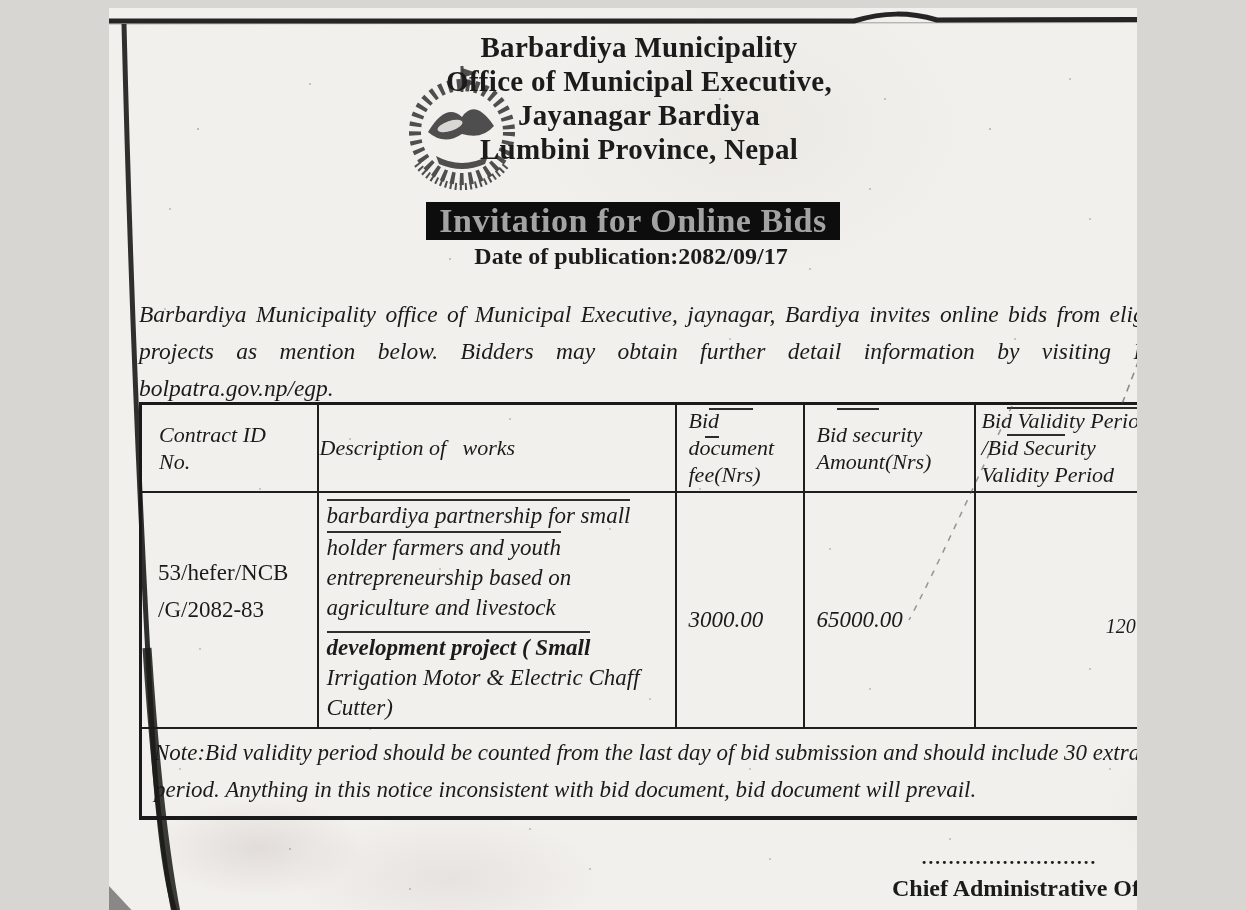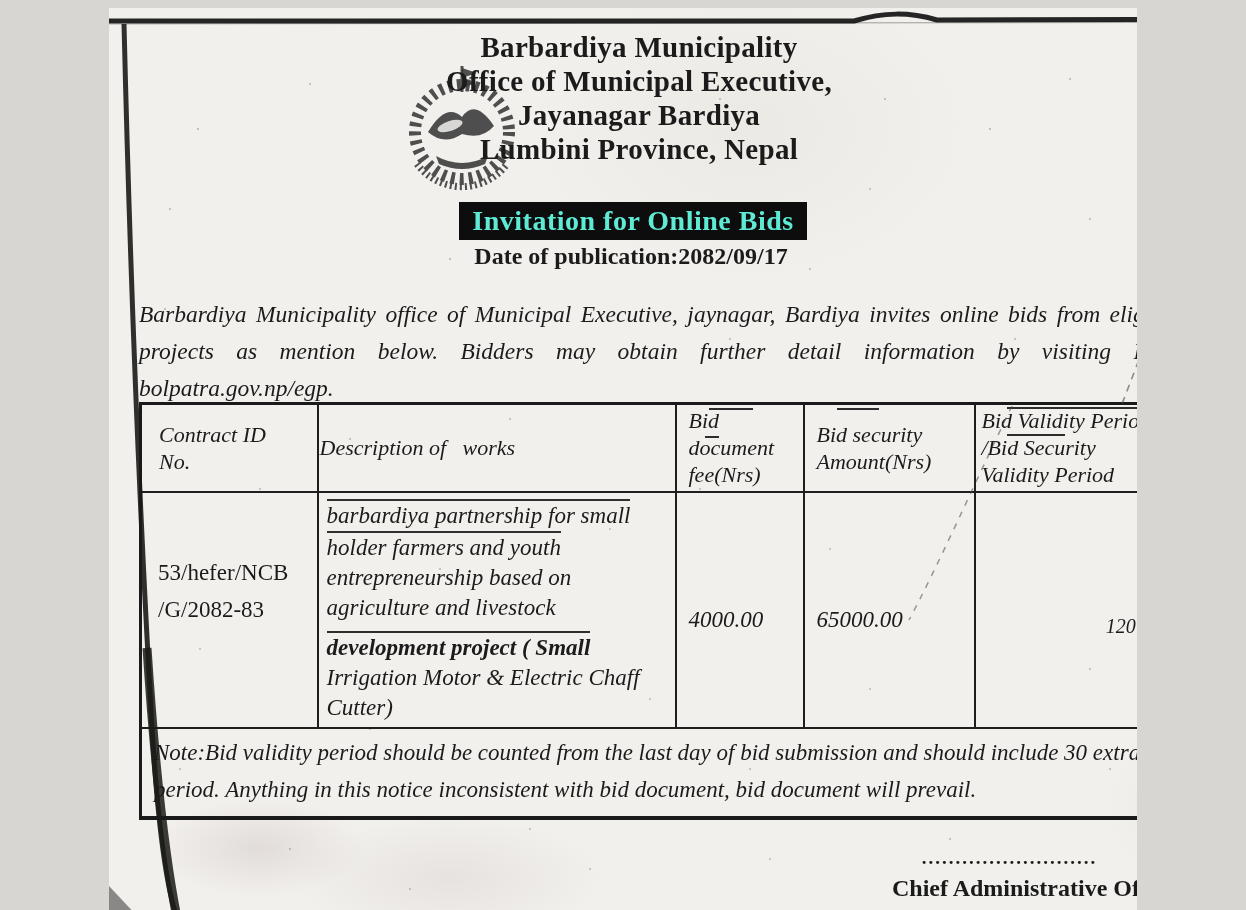--- a/index.html
+++ b/index.html
@@ -41,22 +41,22 @@
   .edges{position:absolute;inset:0;pointer-events:none;}
 
   
   .logo{position:absolute;left:283px;top:52px;width:140px;height:135px;}
 
   
   .masthead{position:absolute;left:0;right:0;top:22px;text-align:center;transform:translateX(16px);}
   .masthead div{font-weight:bold;font-size:29px;line-height:34px;letter-spacing:.3px;}
 
   .banner-wrap{position:absolute;left:0;right:0;top:194px;text-align:center;transform:translateX(10px);}
-  .banner{display:inline-block;background:#0d0d0d;color:#5eead4;font-weight:bold;
-    font-size:28px;line-height:34px;padding:2px 13px;letter-spacing:.5px;}
+  .banner{display:inline-block;background:#0d0d0d;color:#a3a3a3;font-weight:bold;
+    font-size:34px;line-height:34px;padding:2px 13px;letter-spacing:.5px;}
   .pubdate{position:absolute;left:0;right:0;top:235px;text-align:center;transform:translateX(8px);
     font-weight:bold;font-size:24px;}
 
   
   .intro{position:absolute;left:30px;top:288px;width:1196px;
     font-style:italic;font-size:23.5px;line-height:37px;text-align:justify;word-spacing:3px;}
 
   
   .bid-table{position:absolute;left:30px;top:394px;width:1206px;border-collapse:collapse;table-layout:fixed;}
   .bid-table th,.bid-table td{border:2px solid #1e1e1e;font-weight:normal;vertical-align:middle;}
@@ -155,21 +155,21 @@
 /G/2082-83</td>
         <td class="td-desc">
           <div class="desc-line overlined">barbardiya partnership for small</div>
           <div class="desc-line overlined">holder farmers and youth</div>
           <div class="desc-line">entrepreneurship based on</div>
           <div class="desc-line">agriculture and livestock</div>
           <div class="desc-line overlined gap-above">development project ( Small</div>
           <div class="desc-line">Irrigation Motor &amp; Electric Chaff</div>
           <div class="desc-line">Cutter)</div>
         </td>
-        <td class="td-fee">4000.00</td>
+        <td class="td-fee">3000.00</td>
         <td class="td-sec">65000.00</td>
         <td class="td-val">120 days</td>
         <td></td>
       </tr>
       <tr class="n-row">
         <td class="td-note" colspan="6">Note:Bid validity period should be counted from the last day of bid submission and should include 30 extra days on bid validity period. Anything in this notice inconsistent with bid document, bid document will prevail.</td>
       </tr>
     </tbody>
   </table>
 

